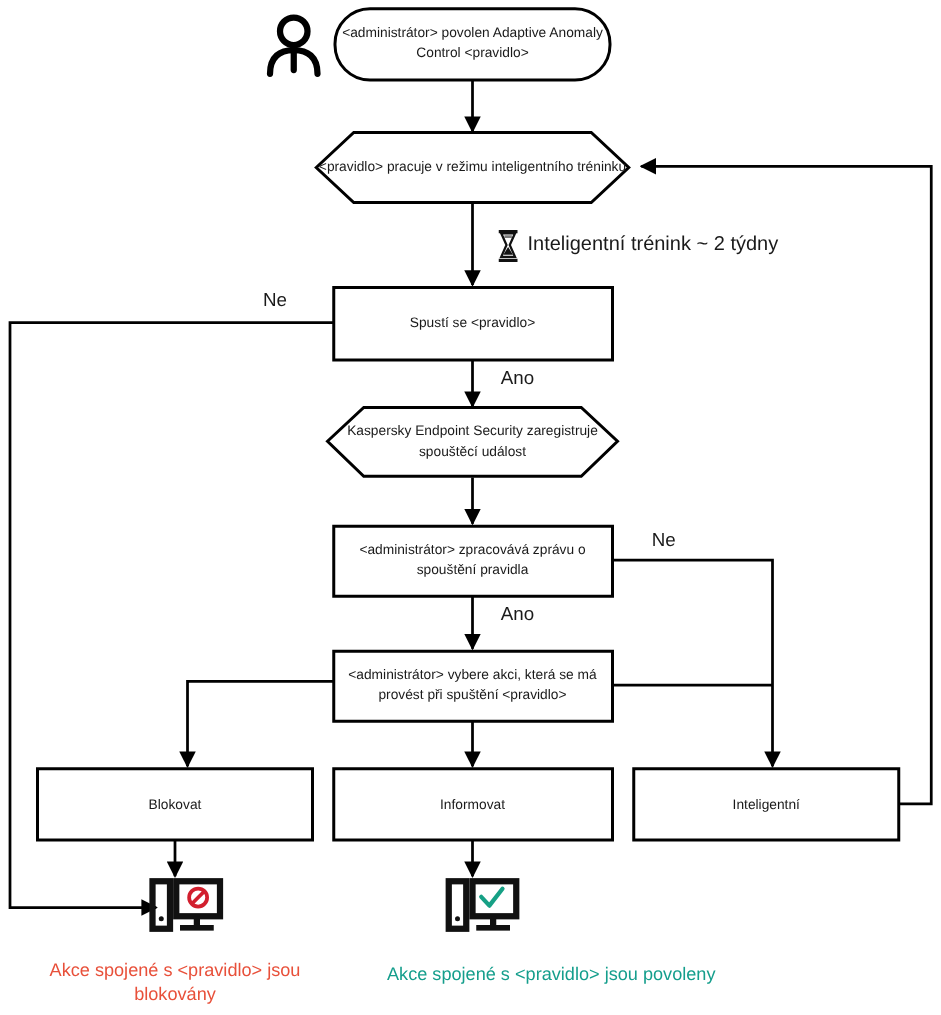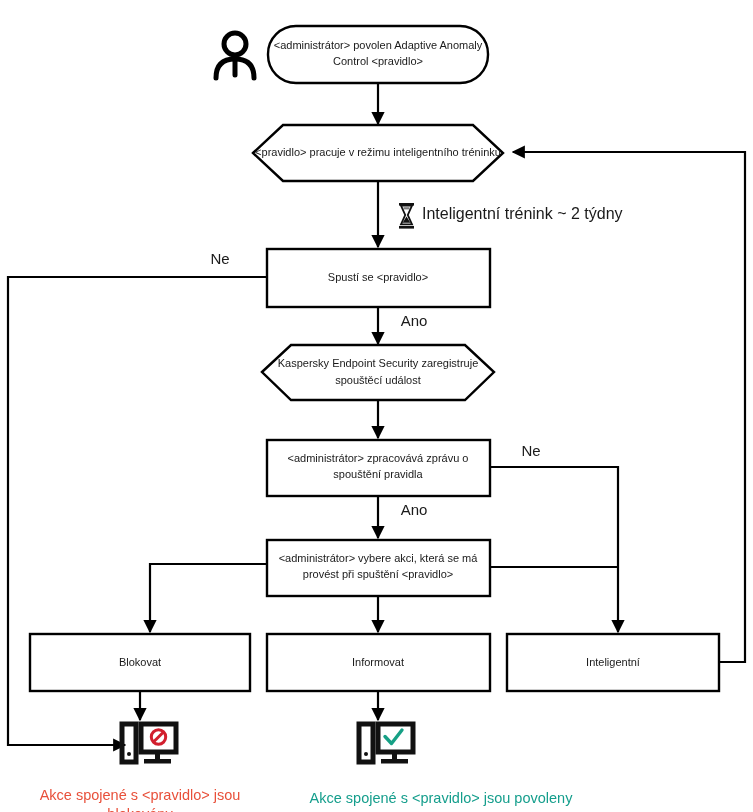--- a/index.html
+++ b/index.html
@@ -10,21 +10,20 @@
   body {
     width: 753px;
     height: 812px;
     font-family: "Liberation Sans", sans-serif;
     overflow: hidden;
   }
   #diagram-root {
     position: relative;
     width: 753px;
     height: 591px;
-    margin-top: 19px;
   }
   svg#flow {
     display: block;
     width: 753px;
     height: 812px;
   }
   .node-shape {
     fill: #ffffff;
     stroke: #000000;
     stroke-width: 2.4;

